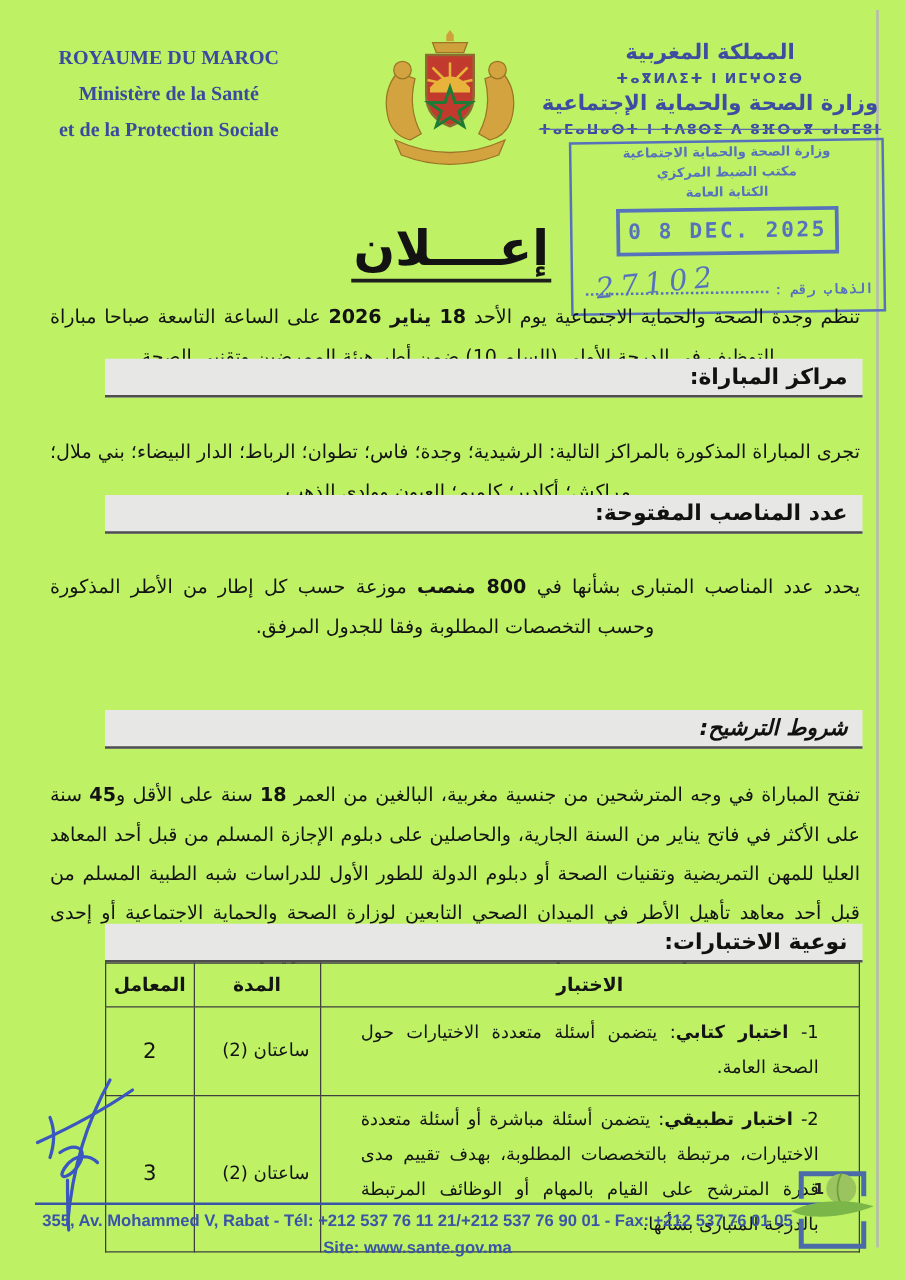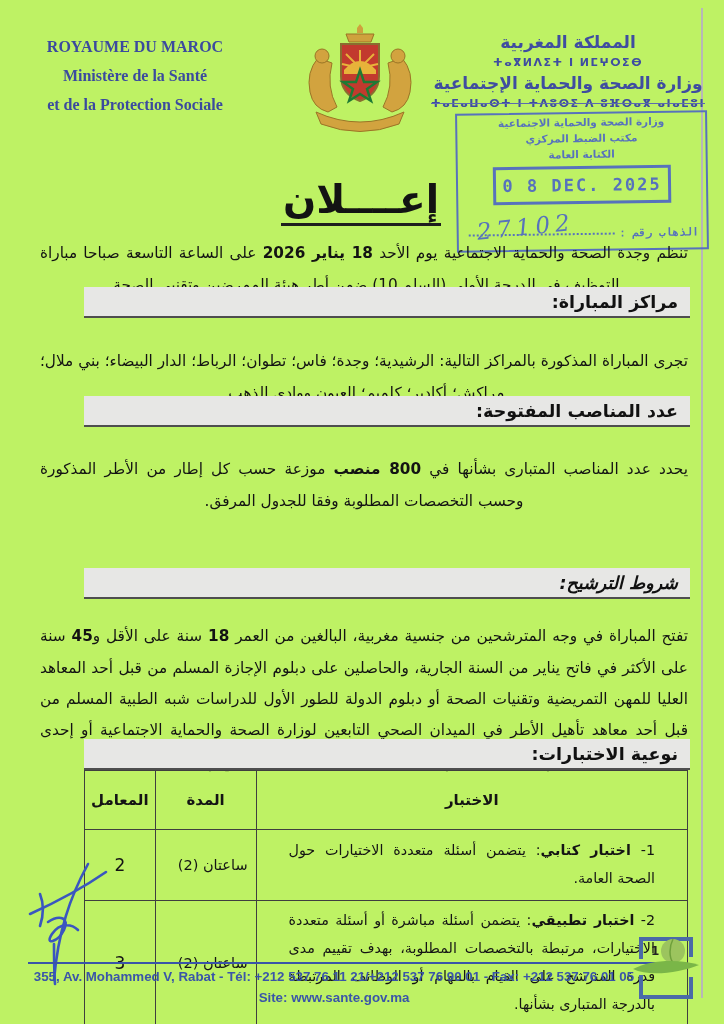--- a/index.html
+++ b/index.html
@@ -42,21 +42,21 @@
   #positions-body2{top:496px;right:36px;left:40px;}
   #conditions-body{top:606px;right:36px;left:40px;}
   
   .bar{position:absolute;right:34px;left:84px;background:#e7e7e5;border-bottom:2.5px solid #4e4e4e;
        direction:rtl;font-weight:bold;font-size:17.5px;padding:5px 12px 4px;color:#111;}
   #bar-centers{top:287px;} #bar-positions{top:396px;} #bar-conditions{top:568px;font-style:italic;} #bar-exams{top:726px;margin-top:13px;}
   
   table.exams{position:absolute;top:770px;right:36px;left:84px;width:604px;direction:rtl;
               border-collapse:collapse;}
   table.exams th,table.exams td{border:1.8px solid #3f3f3f;}
-  table.exams th{font-size:15px;font-weight:bold;padding:20px 6px;text-align:center;}
+  table.exams th{font-size:15px;font-weight:bold;padding:8px 6px;text-align:center;}
   td.exam{text-align:justify;padding:6px 32px;font-size:14.3px;line-height:1.95;}
   td.dur{text-align:right;padding:0 8px;font-size:14.5px;white-space:nowrap;}
   td.coef{text-align:center;font-size:17px;}
   tr.r1 td{height:58px;} tr.r2 td{height:92px;}
   
   .sig{position:absolute;left:10px;top:852px;width:120px;height:135px;}
   
   .footer-rule{position:absolute;top:962px;left:28px;width:630px;border-top:2.5px solid #3a55a8;}
   .footer-text{position:absolute;top:967px;left:0;width:668px;text-align:center;color:#3a55a8;
                font-weight:bold;font-size:13.3px;font-family:"Liberation Sans",sans-serif;line-height:1.55;}

